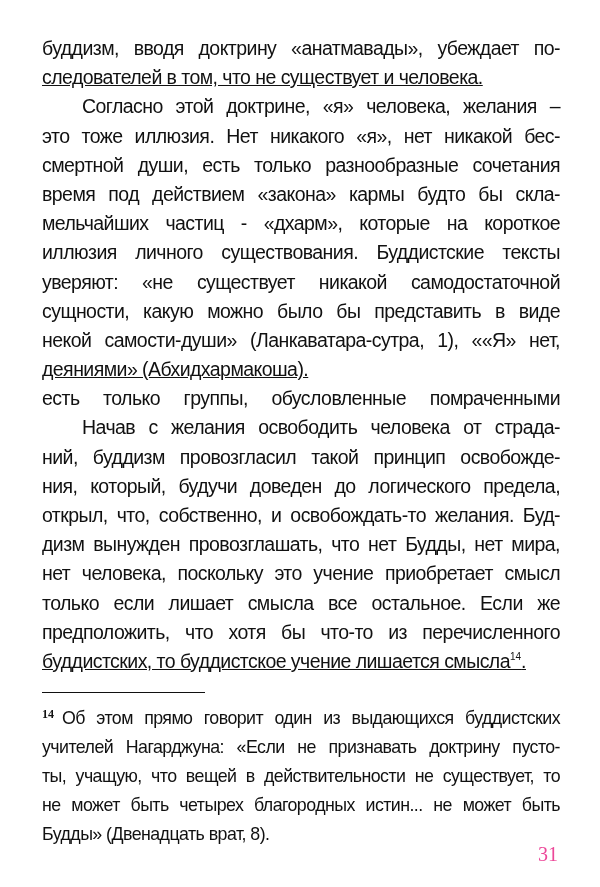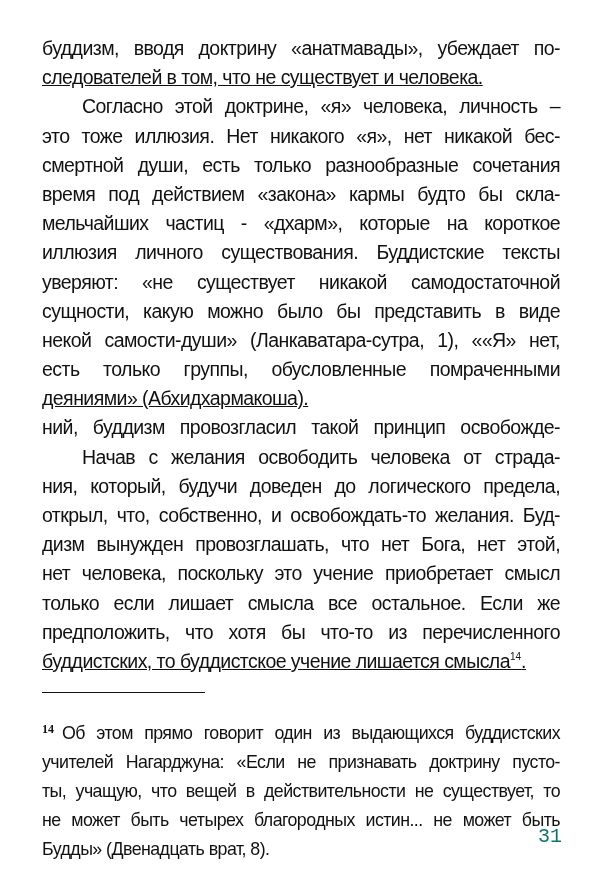--- a/index.html
+++ b/index.html
@@ -56,21 +56,20 @@
       top: 692px;
       width: 163px;
       height: 0;
       border-top: 1.5px solid #111111;
     }
     .footnotes {
       position: absolute;
       left: 42px;
       top: 704px;
       width: 518px;
-      margin-top: 15px;
     }
     .fn-line {
       display: block;
       height: 29px;
       line-height: 29px;
       font-size: 17.8px;
       white-space: nowrap;
       text-align: justify;
       text-align-last: justify;
       letter-spacing: -0.55px;
@@ -83,52 +82,52 @@
       font-weight: bold;
       font-size: 12px;
       vertical-align: 6px;
       line-height: 0;
       margin-right: 8px;
       letter-spacing: 0;
     }
     .page-number {
       position: absolute;
       left: 538px;
-      top: 825px;
-      font-family: Liberation Mono, monospace;
+      top: 843px;
+      font-family: Liberation Serif, serif;
       font-size: 20px;
-      color: #0f766e;
+      color: #ec4899;
     }
   </style>
 </head>
 <body>
 
 <div class="page">
 
   <div class="main-text">
     <span class="line">буддизм, вводя доктрину «анатмавады», убеждает по-</span>
     <span class="line last">следователей в том, что не существует и человека.</span>
 
-    <span class="line indent">Согласно этой доктрине, «я» человека, личность –</span>
+    <span class="line indent">Согласно этой доктрине, «я» человека, желания –</span>
     <span class="line">это тоже иллюзия. Нет никакого «я», нет никакой бес-</span>
     <span class="line">смертной души, есть только разнообразные сочетания</span>
     <span class="line">время под действием «закона» кармы будто бы скла-</span>
     <span class="line">мельчайших частиц - «дхарм», которые на короткое</span>
     <span class="line">иллюзия личного существования. Буддистские тексты</span>
     <span class="line">уверяют: «не существует никакой самодостаточной</span>
     <span class="line">сущности, какую можно было бы представить в виде</span>
     <span class="line">некой самости-души» (Ланкаватара-сутра, 1), ««Я» нет,</span>
+    <span class="line last">деяниями» (Абхидхармакоша).</span>
     <span class="line">есть только группы, обусловленные помраченными</span>
-    <span class="line last">деяниями» (Абхидхармакоша).</span>
 
+    <span class="line indent">Начав с желания освободить человека от страда-</span>
     <span class="line">ний, буддизм провозгласил такой принцип освобожде-</span>
-    <span class="line indent">Начав с желания освободить человека от страда-</span>
     <span class="line">ния, который, будучи доведен до логического предела,</span>
     <span class="line">открыл, что, собственно, и освобождать-то желания. Буд-</span>
-    <span class="line">дизм вынужден провозглашать, что нет Бога, нет этой,</span>
+    <span class="line">дизм вынужден провозглашать, что нет Будды, нет мира,</span>
     <span class="line">нет человека, поскольку это учение приобретает смысл</span>
     <span class="line">только если лишает смысла все остальное. Если же</span>
     <span class="line">предположить, что хотя бы что-то из перечисленного</span>
     <span class="line last"><span>буддистских, то буддистское учение лишается смысла</span><sup class="fnref">14</sup><span>.</span></span>
   </div>
 
   <div class="footnote-rule"></div>
 
   <div class="footnotes">
     <span class="fn-line"><span class="fn-num">14</span><span>Об этом прямо говорит один из выдающихся буддистских</span></span>

